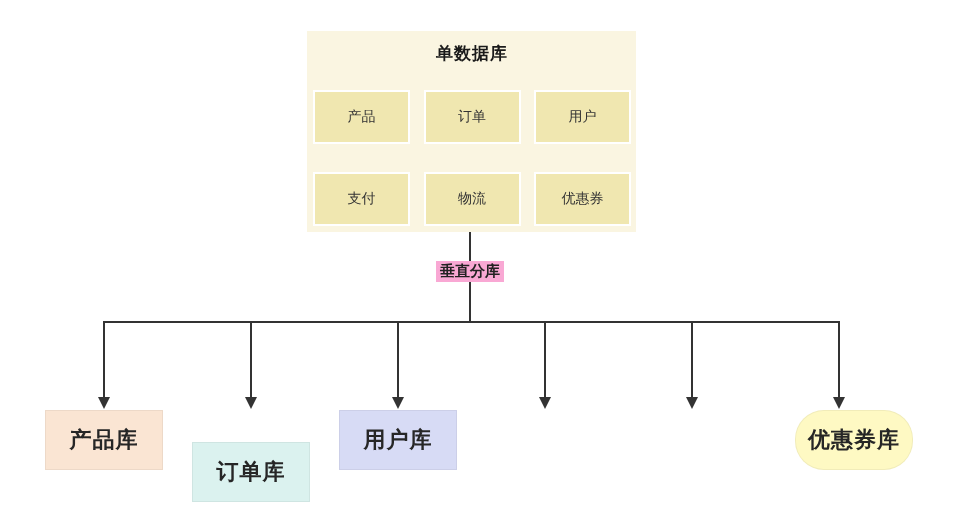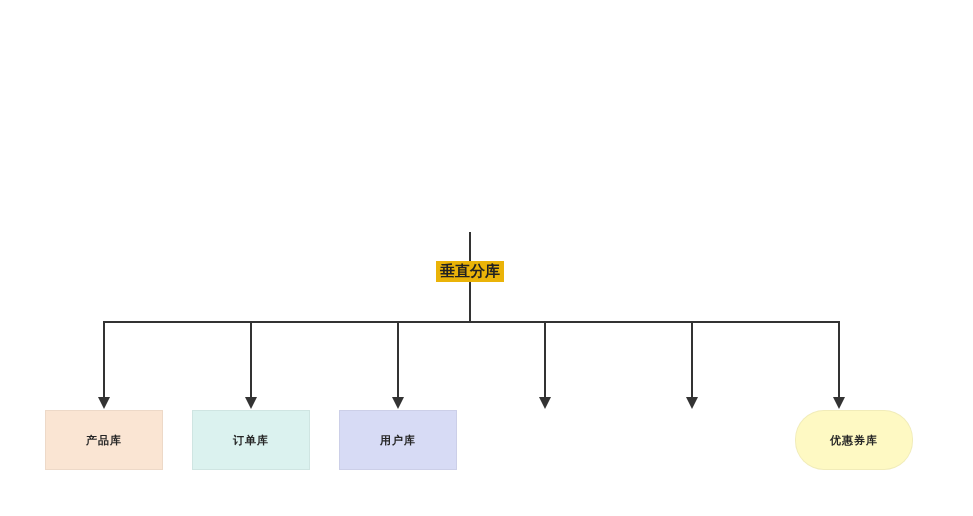--- a/index.html
+++ b/index.html
@@ -82,52 +82,65 @@
     height: 0;
     border-left: 6px solid transparent;
     border-right: 6px solid transparent;
     border-top: 12px solid #333333;
   }
   .edge-label {
     position: absolute;
     left: 470px;
     top: 261px;
     transform: translateX(-50%);
-    background: #eab308;
+    background: #f9a8d4;
     padding: 1px 4px;
     font-size: 15px;
     font-weight: bold;
     color: #222222;
     white-space: nowrap;
   }
 
   
   .shard {
     position: absolute;
     top: 410px;
     width: 118px;
     height: 60px;
     box-sizing: border-box;
     border: 1px solid rgba(0,0,0,0.05);
     display: flex;
     align-items: center;
     justify-content: center;
   }
   .shard-label {
-    font-size: 11px;
+    font-size: 22px;
     font-weight: bold;
     color: #262626;
     letter-spacing: 1px;
   }
 </style>
 </head>
 <body>
 
 <div class="canvas">
 
+  <div class="single-db" style="background-color: rgb(250, 245, 225);">
+    <div class="db-title">单数据库</div>
+    <div class="db-row">
+      <div class="db-cell" style="background-color: rgb(240, 231, 176); border-color: rgb(255, 255, 255);">产品</div>
+      <div class="db-cell" style="background-color: rgb(240, 231, 176); border-color: rgb(255, 255, 255);">订单</div>
+      <div class="db-cell" style="background-color: rgb(240, 231, 176); border-color: rgb(255, 255, 255);">用户</div>
+    </div>
+    <div class="db-row">
+      <div class="db-cell" style="background-color: rgb(240, 231, 176); border-color: rgb(255, 255, 255);">支付</div>
+      <div class="db-cell" style="background-color: rgb(240, 231, 176); border-color: rgb(255, 255, 255);">物流</div>
+      <div class="db-cell" style="background-color: rgb(240, 231, 176); border-color: rgb(255, 255, 255);">优惠券</div>
+    </div>
+  </div>
 
   <div class="trunk" style="background-color: rgb(51, 51, 51);"></div>
 
   <div class="h-line" style="background-color: rgb(51, 51, 51);"></div>
 
   <div class="branch-line" style="left: 103px; background-color: rgb(51, 51, 51);"></div>
   <div class="branch-line" style="left: 250px; background-color: rgb(51, 51, 51);"></div>
   <div class="branch-line" style="left: 397px; background-color: rgb(51, 51, 51);"></div>
   <div class="branch-line" style="left: 544px; background-color: rgb(51, 51, 51);"></div>
   <div class="branch-line" style="left: 691px; background-color: rgb(51, 51, 51);"></div>
@@ -138,21 +151,21 @@
   <div class="arrowhead" style="left: 392px; border-top-color: rgb(51, 51, 51);"></div>
   <div class="arrowhead" style="left: 539px; border-top-color: rgb(51, 51, 51);"></div>
   <div class="arrowhead" style="left: 686px; border-top-color: rgb(51, 51, 51);"></div>
   <div class="arrowhead" style="left: 833px; border-top-color: rgb(51, 51, 51);"></div>
 
   <div class="edge-label">垂直分库</div>
 
   <div class="shard" style="left: 45px; background-color: rgb(250, 229, 211);">
     <span class="shard-label">产品库</span>
   </div>
-  <div class="shard" style="left: 192px; background-color: rgb(219, 242, 239);">
+  <div class="shard" style="left: 192px; background-color: rgb(219, 242, 239); margin-top: 32px;">
     <span class="shard-label">订单库</span>
   </div>
   <div class="shard" style="left: 339px; background-color: rgb(215, 219, 245);">
     <span class="shard-label">用户库</span>
   </div>
   <div class="shard" style="left: 795px; background-color: #fef9c3; border-radius: 29px;">
     <span class="shard-label">优惠券库</span>
   </div>
 
 </div>

